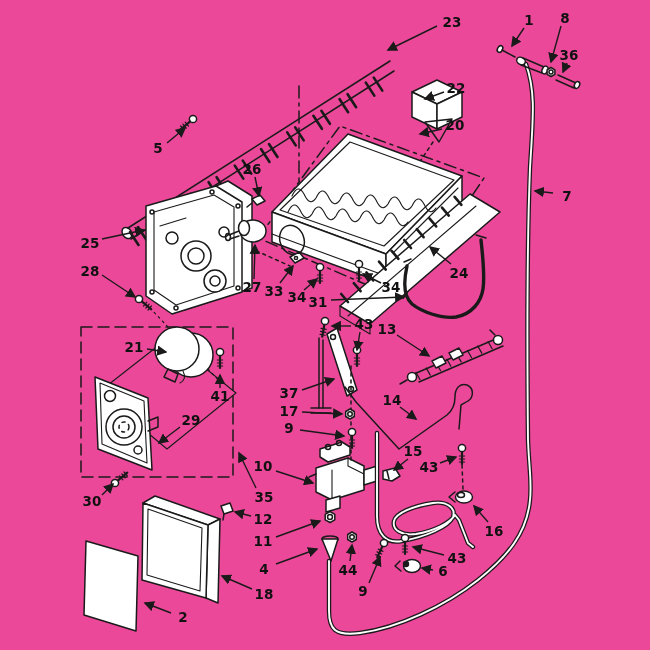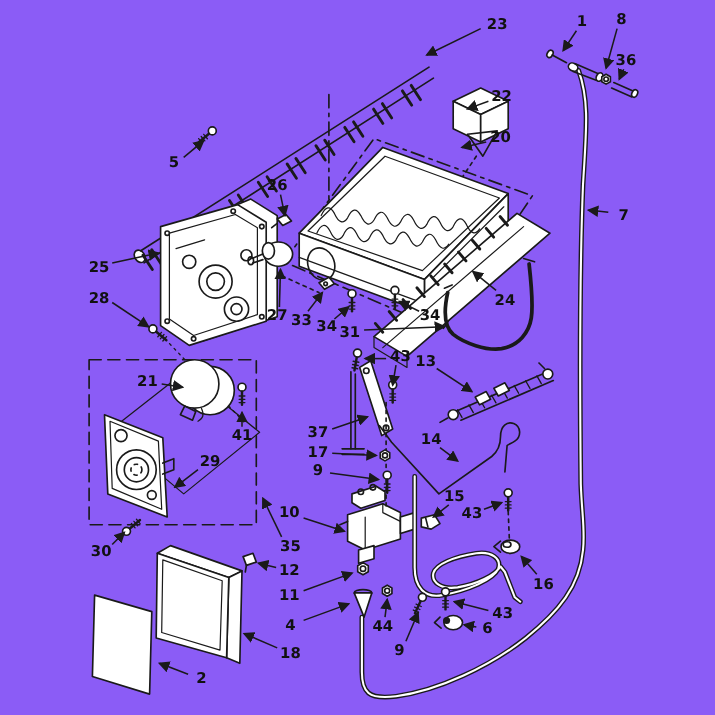--- a/index.html
+++ b/index.html
@@ -1,16 +1,16 @@
 <!DOCTYPE html>
 <html><head>
 <meta charset="utf-8">
 <style>
   html,body{margin:0;padding:0;background:#ffffff;}
-  .stage{width:650px;height:650px;background:#8b5cf6;position:relative;overflow:hidden;
+  .stage{width:650px;height:650px;background:#ec4899;position:relative;overflow:hidden;
          font-family:"DejaVu Sans",sans-serif;}
   svg{display:block}
   .ln{stroke:#1a1a1a;stroke-width:1.5;fill:none;stroke-linecap:round;stroke-linejoin:round;}
   .thin{stroke-width:1.1;}
   .wf{fill:#ffffff;}
   .dash1{stroke-dasharray:11 6;}
   .dash2{stroke-dasharray:12 5 3 5;}
   .dash3{stroke-dasharray:3 4;}
   .dot{stroke-dasharray:2 4;stroke-width:1.2;}
   .tooth{stroke:#1a1a1a;stroke-width:2.6;stroke-linecap:round;}

